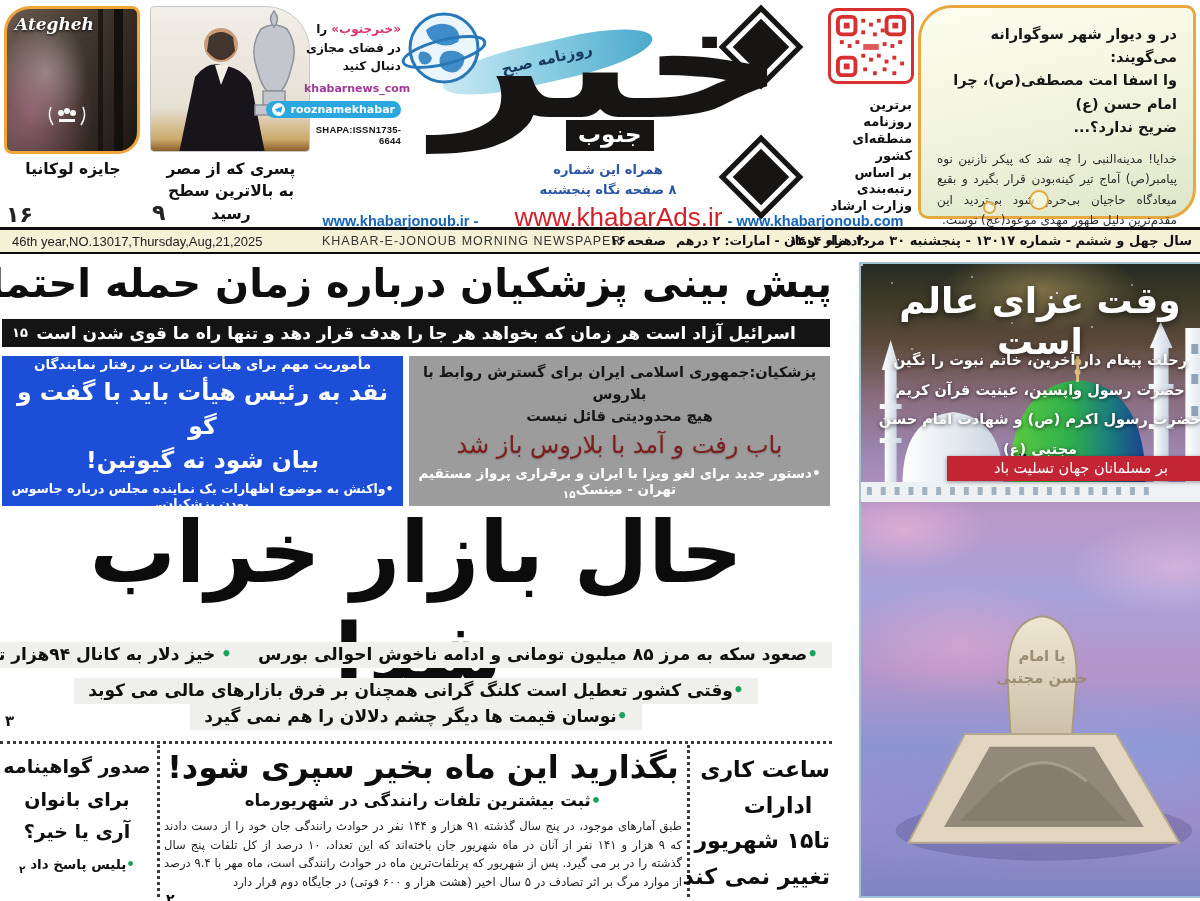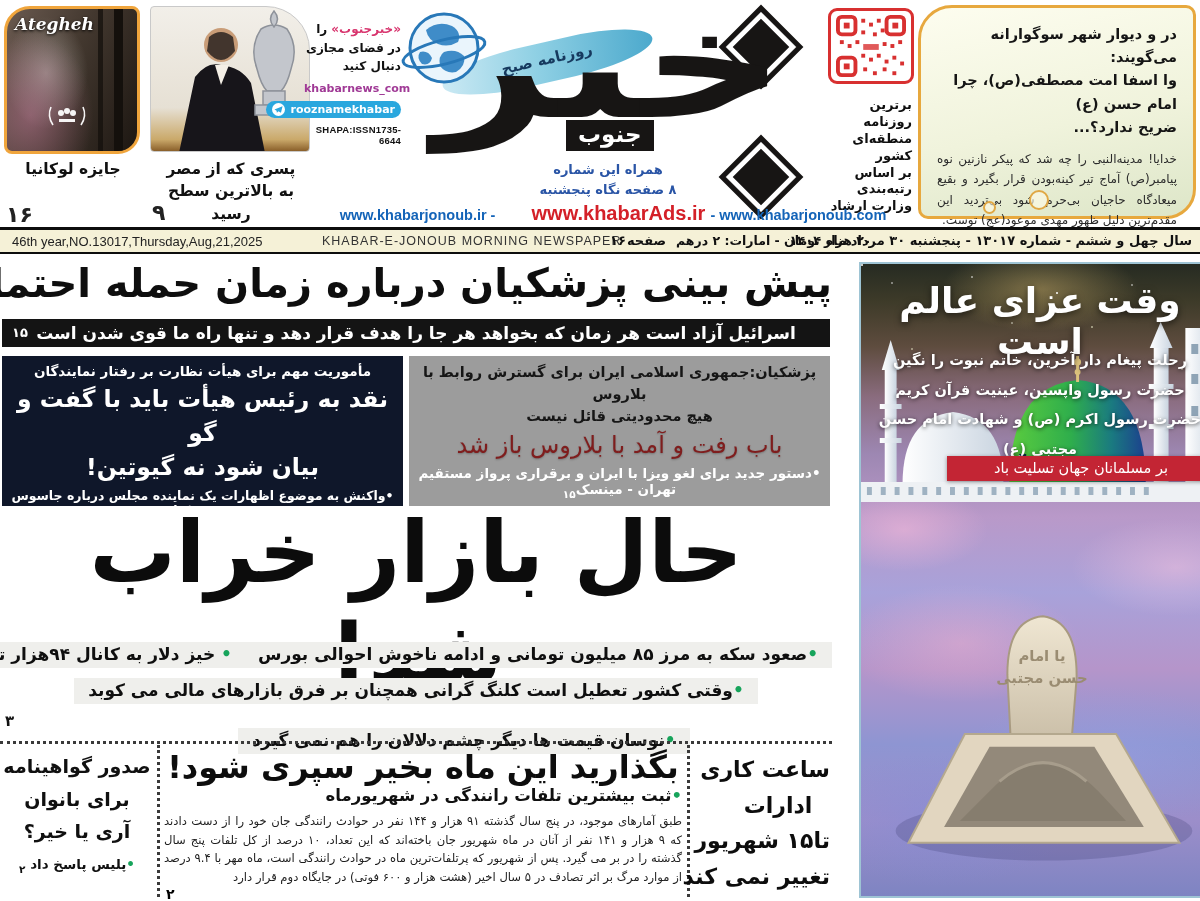--- a/index.html
+++ b/index.html
@@ -45,21 +45,21 @@
     font-weight:bold;color:#171514;transform:scaleX(1.32);z-index:3;}
   .logo-jonoub{position:absolute;left:168px;top:120px;z-index:4;background:#171514;color:#fff;
     font-weight:bold;font-size:23px;padding:1px 12px 4px;border-radius:0;}
   .diamond{position:absolute;width:40px;height:40px;background:#171514;border:5px solid #fff;
     outline:5px solid #171514;transform:rotate(45deg);z-index:2;}
   .d1{left:338px;top:22px;} .d2{left:338px;top:152px;}
   .supplement{position:absolute;left:110px;top:160px;width:200px;text-align:center;z-index:4;
     color:#2a55a6;font-weight:bold;font-size:13px;line-height:1.55;}
   .urls{position:absolute;left:-110px;width:650px;top:202px;text-align:center;direction:ltr;z-index:5;white-space:nowrap;}
   .url-blue{color:#1464b8;font-weight:bold;font-size:14.5px;font-family:"Liberation Sans",sans-serif;}
-  .url-red{color:#d42028;font-weight:bold;font-size:20px;font-family:"Liberation Sans",sans-serif;margin-left:31px;}
+  .url-red{color:#d42028;font-weight:normal;font-size:26px;font-family:"Liberation Sans",sans-serif;margin-left:31px;}
 
   .qr-block{position:absolute;left:820px;top:8px;width:94px;}
   .qr{width:86px;height:76px;border:3px solid #d83030;border-radius:9px;background:#fff;box-sizing:border-box;}
   .qr-caption{margin-top:9px;font-weight:bold;font-size:13px;line-height:1.3;color:#101010;text-align:right;padding-right:2px;}
 
   .mourning-box{position:absolute;left:918px;top:5px;width:278px;height:214px;box-sizing:border-box;
     border:3px solid #e7a83e;border-radius:34px 10px 30px 10px;
     background:linear-gradient(168deg,#fdfdef 0%,#f0f3dc 55%,#dde6c8 100%);padding:15px 16px 0;}
   .m-head{font-weight:bold;font-size:14.5px;line-height:1.6;color:#151515;}
   .m-body{margin-top:10px;font-size:12px;line-height:1.7;color:#2b2b2b;text-align:justify;}
@@ -76,22 +76,22 @@
   .dl-price{left:676px;font-weight:bold;font-size:12.5px;color:#111;top:3px;}
   .dl-fa-date{right:8px;font-weight:bold;font-size:13px;color:#111;top:3px;text-align:center;}
 
   
   .lead-headline{position:absolute;left:0;top:260px;width:832px;text-align:center;
     font-size:40px;font-weight:bold;color:#0e0e0e;white-space:nowrap;letter-spacing:-1px;}
   .lead-subbar{position:absolute;left:2px;top:319px;width:828px;height:28px;background:#141414;}
   .lead-subhead{display:block;text-align:center;color:#fff;font-weight:bold;font-size:17px;line-height:28px;white-space:nowrap;}
   .lead-page{position:absolute;left:10px;top:0;color:#fff;font-weight:bold;font-size:13px;line-height:28px;}
 
-  .green-box{position:absolute;left:2px;top:356px;width:401px;height:150px;background:#0f172a;
-    color:#fff;text-align:center;box-sizing:border-box;padding-top:7px;}
+  .green-box{position:absolute;left:2px;top:356px;width:401px;height:150px;background:#1d4ed8;
+    color:#fff;text-align:center;box-sizing:border-box;}
   .gb-kicker{font-weight:bold;font-size:13.5px;}
   .gb-head{font-weight:bold;font-size:23.5px;line-height:1.45;margin-top:3px;}
   .gb-bullet{font-weight:bold;font-size:12.5px;margin-top:4px;}
   .sub-num{font-size:10.5px;vertical-align:-4px;}
 
   .gray-box{position:absolute;left:409px;top:356px;width:421px;height:150px;background:#9c9c9c;
     text-align:center;box-sizing:border-box;padding-top:6px;}
   .kb-kicker{color:#161616;font-weight:bold;font-size:14.5px;line-height:1.5;}
   .kb-head{color:#7f1d1d;font-weight:normal;font-size:24px;margin-top:4px;text-shadow:0 1px 2px rgba(0,0,0,.25);}
   .kb-bullet{color:#fff;font-weight:bold;font-size:13.5px;margin-top:6px;}
@@ -107,21 +107,21 @@
   .dot-h{position:absolute;left:0;top:741px;width:832px;border-top:3px dotted #3a3a3a;}
   .dot-v{position:absolute;top:745px;height:152px;border-left:3px dotted #3a3a3a;}
   .dv1{left:157px;} .dv2{left:687px;}
 
   .bcol-left{position:absolute;left:2px;top:750px;width:150px;text-align:center;}
   .bl-head{font-weight:bold;font-size:19px;line-height:1.72;color:#101010;}
   .bl-bullet{font-weight:bold;font-size:13.5px;margin-top:8px;color:#101010;}
 
   .bcol-center{position:absolute;left:164px;top:748px;width:518px;}
   .bc-head{text-align:center;font-weight:bold;font-size:32px;color:#0d0d0d;}
-  .bc-bullet{font-weight:bold;font-size:16.5px;color:#101010;}
+  .bc-bullet{text-align:center;font-weight:bold;font-size:16.5px;margin-top:5px;color:#101010;}
   .bc-body{margin-top:7px;font-size:11.6px;line-height:1.6;text-align:justify;color:#1d1d1d;}
   .bc-page{position:absolute;left:2px;bottom:-16px;font-weight:bold;font-size:14px;}
 
   .bcol-right{position:absolute;left:690px;top:752px;width:140px;text-align:center;}
   .br-head{font-weight:bold;font-size:22px;line-height:1.62;color:#0d0d0d;white-space:nowrap;margin-left:36px;}
 
   
   .right-panel{position:absolute;left:834px;top:262px;width:362px;height:636px;border:2px solid #9ec4d4;
     box-sizing:border-box;overflow:hidden;
     background:
@@ -339,21 +339,21 @@
   <div class="mb-row" style="top:642px;">
     <span class="mb-strip">
       <span class="gdot">•</span><span>صعود سکه به مرز ۸۵ میلیون تومانی و ادامه ناخوش احوالی بورس</span><span class="mb-gap"></span><span class="gdot">•</span> <span>خیز دلار به کانال ۹۴هزار تومانی</span>
     </span>
   </div>
   <div class="mb-row" style="top:678px;">
     <span class="mb-strip">
       <span class="gdot">•</span><span>وقتی کشور تعطیل است کلنگ گرانی همچنان بر فرق بازارهای مالی می کوبد</span>
     </span>
   </div>
-  <div class="mb-row" style="top:728px;padding-left:48px;">
+  <div class="mb-row" style="top:704px;">
     <span class="mb-strip">
       <span class="gdot">•</span><span>نوسان قیمت ها دیگر چشم دلالان را هم نمی گیرد</span>
     </span>
   </div>
   <div class="market-page">۳</div>
 
   <div class="dot-h"></div>
   <div class="dot-v dv1"></div>
   <div class="dot-v dv2"></div>
 

